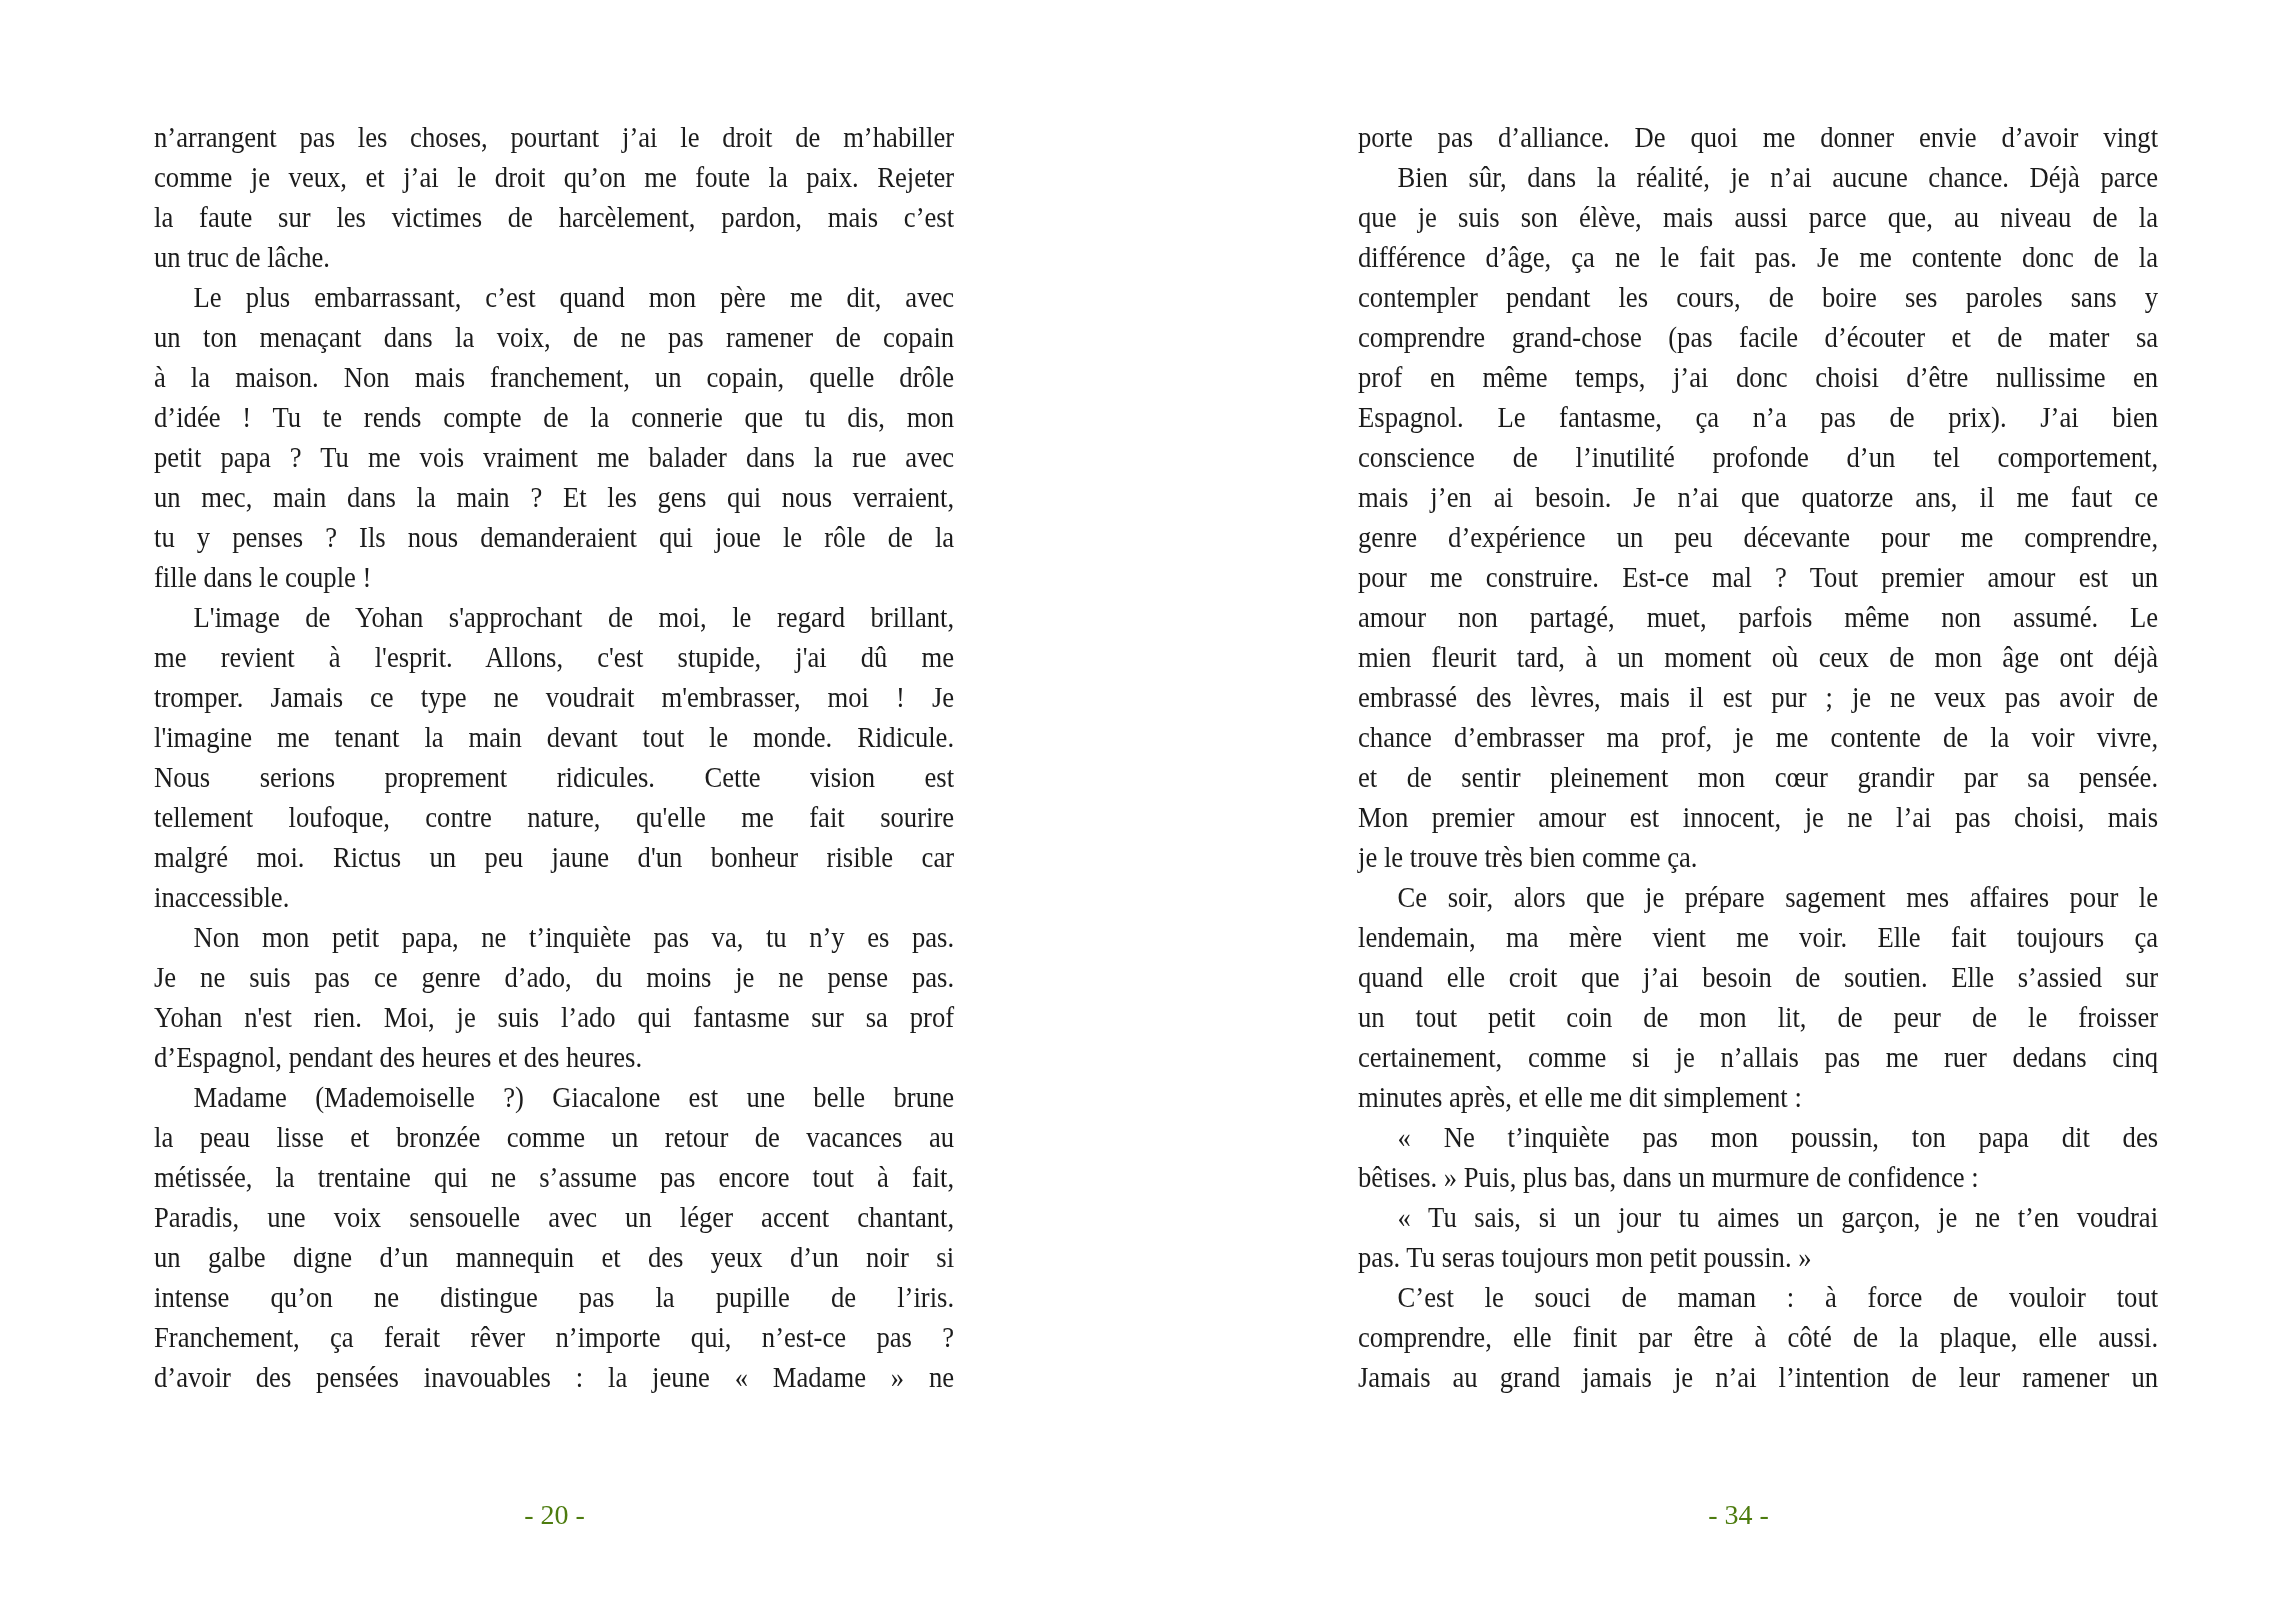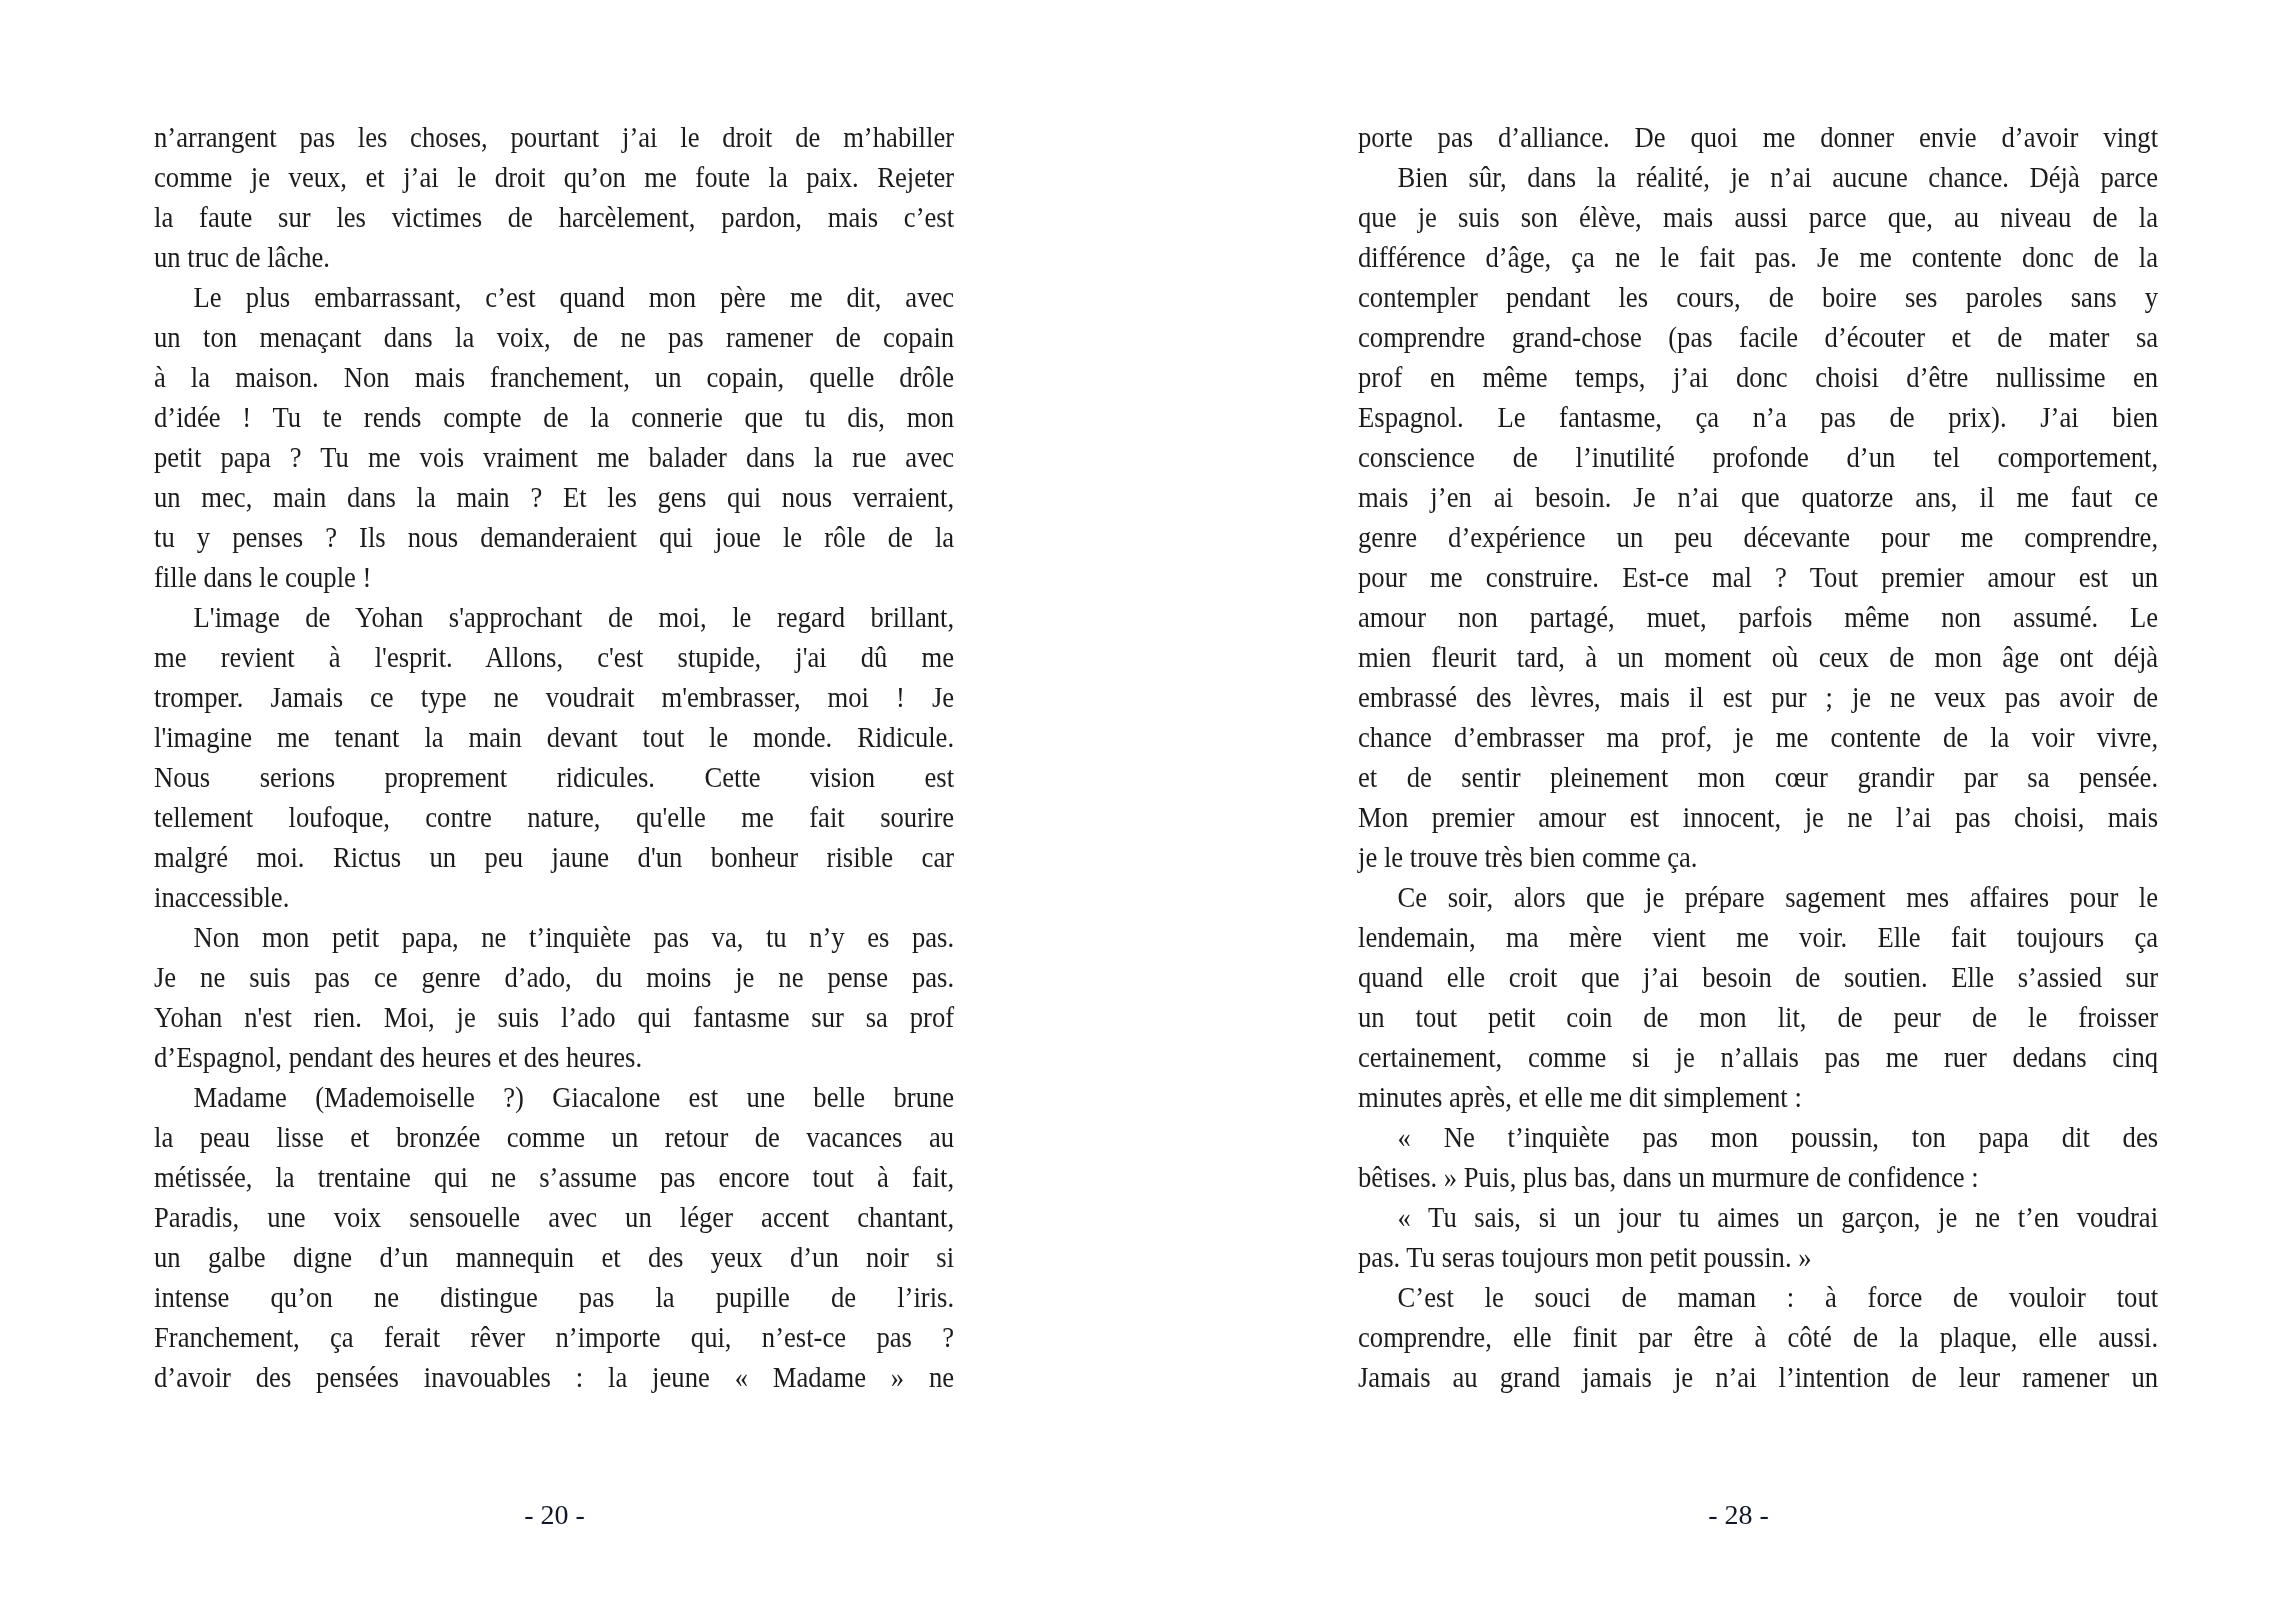--- a/index.html
+++ b/index.html
@@ -54,21 +54,21 @@
     padding-left: 44px;      
     width: 845px;
   }
   .page-number {
     position: absolute;
     top: 1497px;
     width: 801px;
     text-align: center;
     font-size: 28px;
     line-height: 36px;
-    color: #0f172a;
+    color: #4d7c0f;
   }
   .page.left .page-number { left: 154px; }
   .page.right .page-number { left: 192px; }
 </style>
 </head>
 <body>
 
 <div class="page left">
   <div class="column">
       <div class="paragraph">
@@ -285,15 +285,15 @@
           <span class="txt">C’est le souci de maman : à force de vouloir tout</span>
         </div>
         <div class="line">
           <span class="txt">comprendre, elle finit par être à côté de la plaque, elle aussi.</span>
         </div>
         <div class="line">
           <span class="txt">Jamais au grand jamais je n’ai l’intention de leur ramener un</span>
         </div>
       </div>
     </div>
-  <div class="page-number">- 28 -</div>
+  <div class="page-number">- 34 -</div>
 </div>
 
 
 </body></html>

